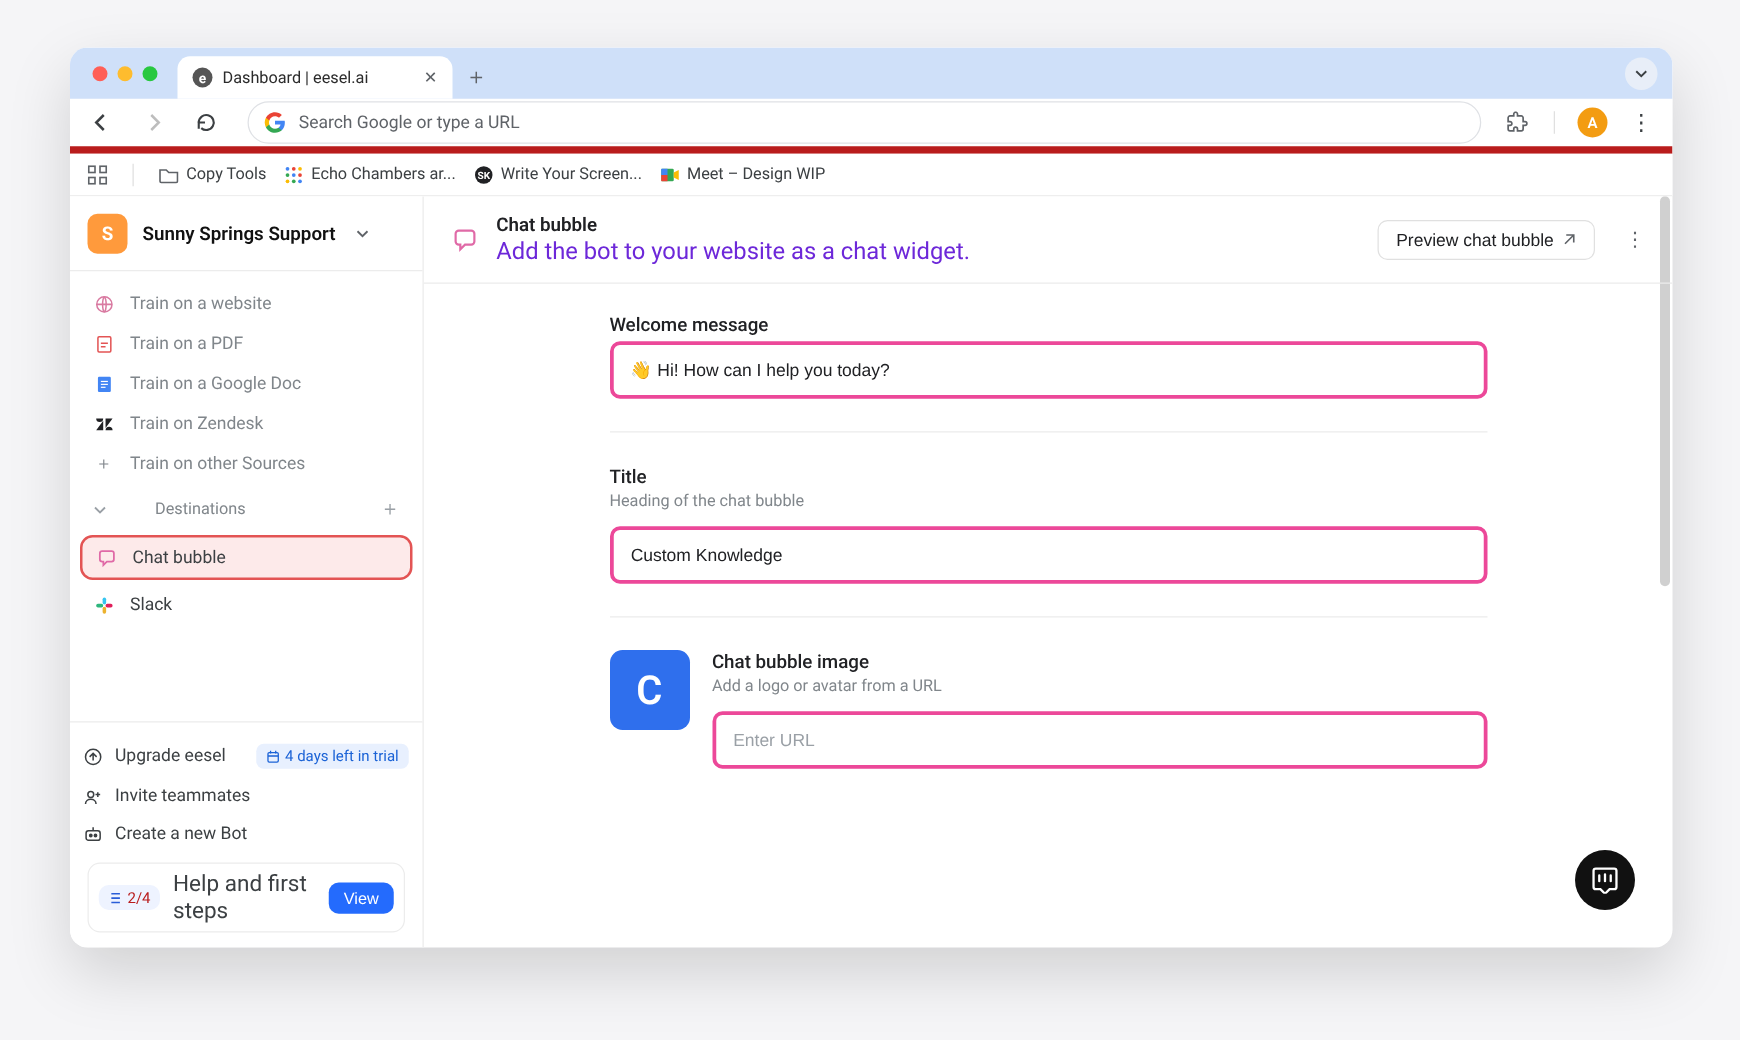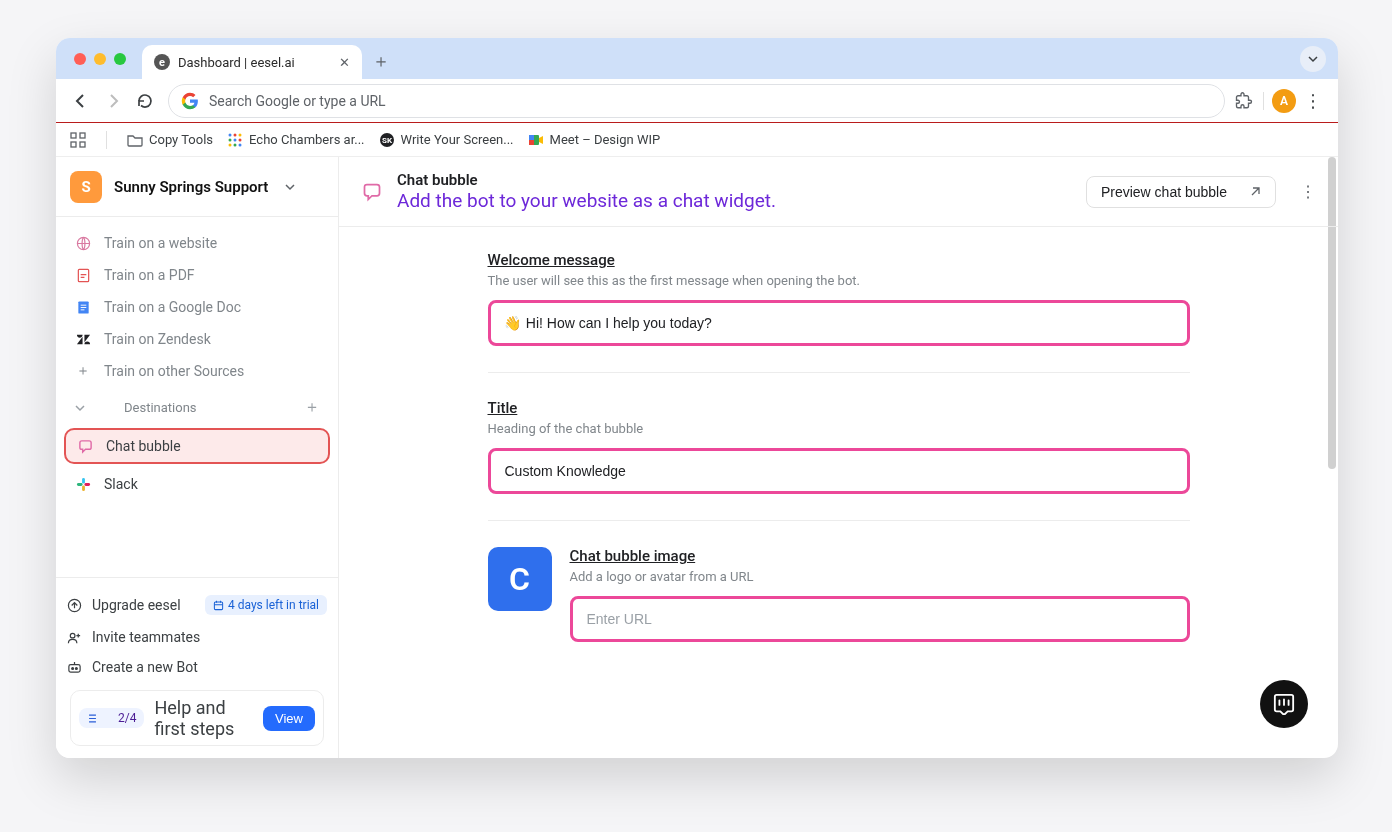--- a/index.html
+++ b/index.html
@@ -64,22 +64,22 @@
     display:flex; align-items:center; justify-content:center;
     color:#333;
   }
   
   .toolbar {
     height: 44px;
     background:#fff;
     display:flex;
     align-items:center;
     padding: 0 10px;
-    gap: 2px;
-    border-bottom: 1px solid #b91c1c;
+    gap: 12px;
+    border-bottom: 6px solid #b91c1c;
   }
   .nav-btn { width:30px; height:30px; display:flex; align-items:center; justify-content:center; color:#3c4043; border-radius:50%; font-size:18px; }
   .nav-btn.disabled { color:#bdbdbd; }
   .omnibox {
     flex:1;
     height: 34px;
     border:1px solid #dfe1e5;
     border-radius: 18px;
     display:flex;
     align-items:center;
@@ -174,23 +174,23 @@
     display:flex; align-items:center; gap:4px;
   }
   .help-row {
     margin:8px 14px 0 14px;
     border:1px solid #ececec;
     border-radius:10px;
     padding:6px 8px;
     display:flex; align-items:center; gap:10px;
   }
   .step-pill {
-    background:#eef3ff; color:#4c1d95;
+    background:#eef3ff; color:#b91c1c;
     font-size:12px; padding:3px 8px; border-radius:8px;
-    display:flex; align-items:center; gap:20px;
+    display:flex; align-items:center; gap:4px;
   }
   .view-btn {
     margin-left:auto;
     background:#246bfd; color:#fff;
     font-size:13px; padding:5px 12px; border-radius:8px;
     border:none;
   }
   
   .main {
     flex:1;
@@ -210,42 +210,42 @@
     display:flex; align-items:center; justify-content:center;
     color:#e06aa7;
   }
   .main-title { font-size:15px; font-weight:600; color:#202124; }
   .main-sub { font-size:19px; color:#6d28d9; }
   .preview-btn {
     margin-left:auto;
     border:1px solid #e0e0e0; background:#fff;
     padding:7px 14px; border-radius:8px;
     font-size:14px; color:#202124;
-    display:flex; align-items:center; gap:22px;
+    display:flex; align-items:center; gap:6px;
   }
   .dots { margin-left:10px; color:#5f6368; }
   .tabs {
     display:flex; gap:22px;
     padding:0 22px;
     border-bottom:1px solid #ececec;
   }
   .tab-item {
     display:flex; align-items:center; gap:7px;
     padding:13px 2px;
     font-size:14px; color:#3c4043;
     cursor:pointer;
   }
   .tab-item.active { font-weight:600; border-bottom:2px solid #111; }
   .main-body {
     flex:1; overflow-y:auto;
     padding:24px 0;
     display:flex; justify-content:center;
   }
   .form-col { width:702px; }
-  .section-title { font-size:15px; font-weight:500; color:#202124; margin-bottom:4px;text-decoration:underline; }
+  .section-title { font-size:15px; font-weight:500; color:#202124; margin-bottom:4px; }
   .section-sub { font-size:13px; color:#80868b; margin-bottom:12px; }
   .field {
     width:100%;
     border:3px solid #ec4899;
     border-radius:8px;
     padding:12px 14px;
     font-size:14px;
     color:#202124;
     background:#fff;
   }
@@ -551,21 +551,20 @@
             </svg>
         </button>
         <span class="dots">⋮</span>
       </div>
 
 
       <div class="main-body">
         <div class="form-col">
 
           <div class="section-title">Welcome message</div>
-          <div class="section-sub">The user will see this as the first message when opening the bot.</div>
           <input class="field" value="👋 Hi! How can I help you today?" style="">
 
           <div class="hr"></div>
 
           <div class="section-title">Title</div>
           <div class="section-sub">Heading of the chat bubble</div>
           <input class="field" value="Custom Knowledge" style="">
 
           <div class="hr"></div>
 

